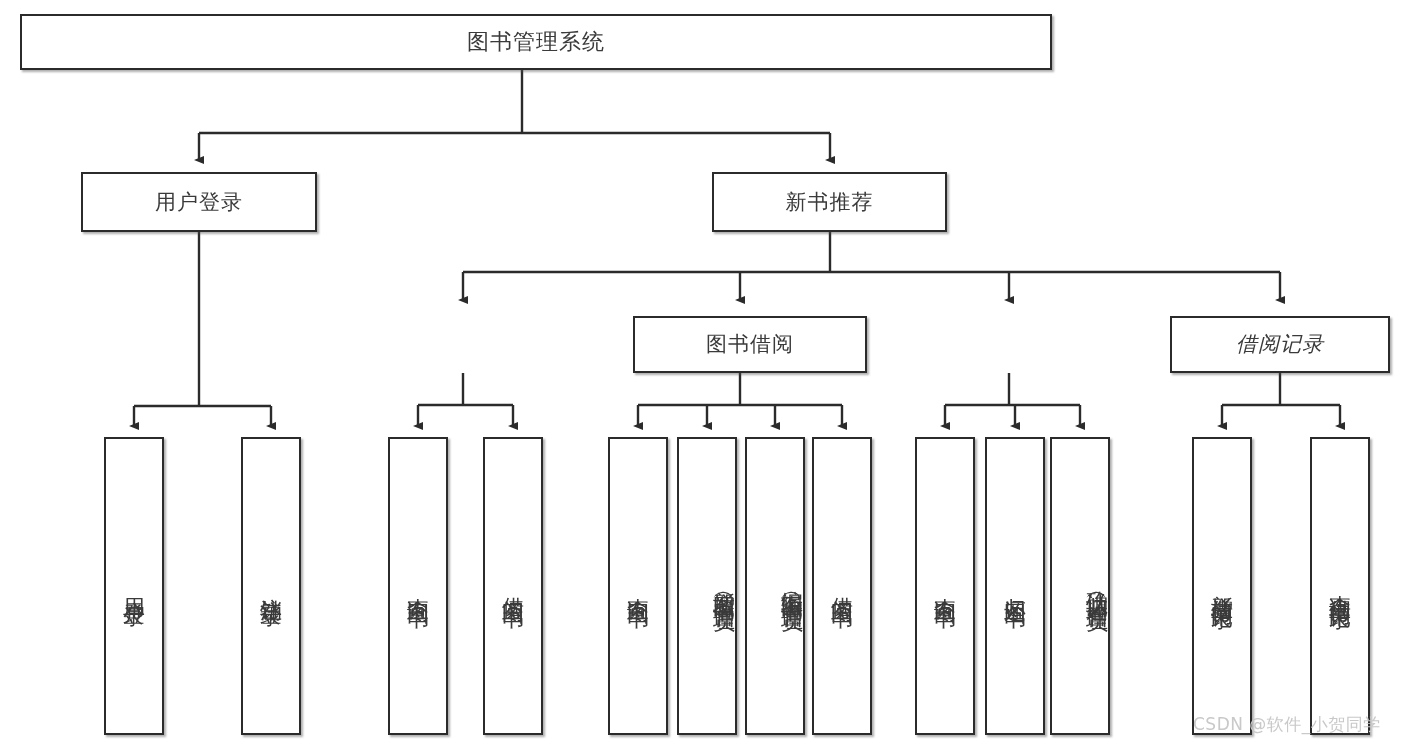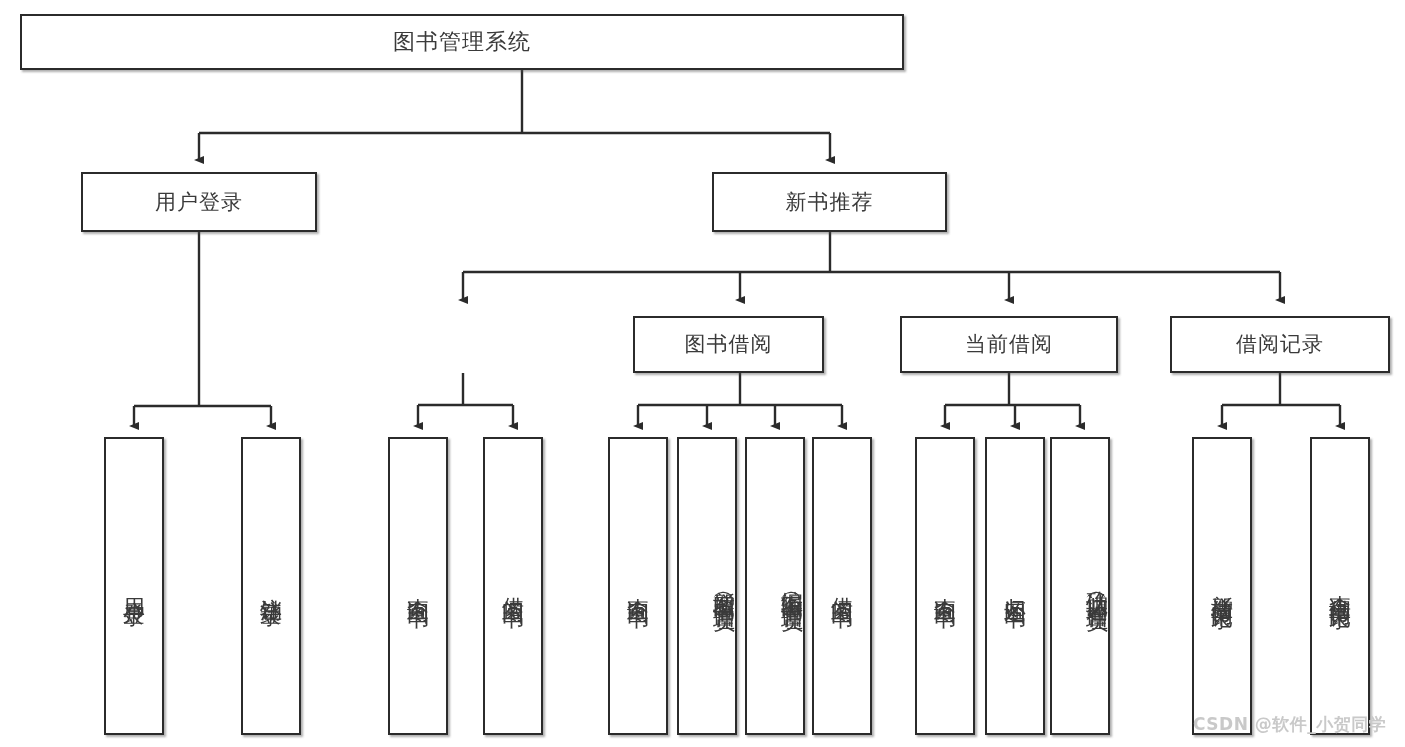--- a/index.html
+++ b/index.html
@@ -60,21 +60,20 @@
   }
   .label {
     display: block;
   }
   .watermark {
     position: absolute;
     color: #c9c9c9;
     font-size: 17px;
     letter-spacing: 0.5px;
     white-space: nowrap;
-    font-weight: bold;
   }
 </style>
 </head>
 <body>
 
 <div id="canvas">
 
   <svg class="svg-layer" viewBox="0 0 1405 747">
     <defs>
       <marker id="arrow" markerWidth="10" markerHeight="10" refX="4" refY="5" orient="auto" markerUnits="userSpaceOnUse">
@@ -118,38 +117,35 @@
       <path d="M1015,405 L1015,426" marker-end="url(#arrow)"></path>
       <path d="M1080,405 L1080,426" marker-end="url(#arrow)"></path>
 
       <path d="M1280,373 L1280,405"></path>
       <path d="M1222,405 L1340,405"></path>
       <path d="M1222,405 L1222,426" marker-end="url(#arrow)"></path>
       <path d="M1340,405 L1340,426" marker-end="url(#arrow)"></path>
     </g>
   </svg>
 
-  <div class="node horiz root" style="left:20px; top:14px; width:884px; height:56px;">
+  <div class="node horiz root" style="left:20px; top:14px; width:1032px; height:56px;">
     <span class="label">图书管理系统</span>
   </div>
 
   <div class="node horiz" style="left:81px; top:172px; width:236px; height:60px;">
     <span class="label">用户登录</span>
   </div>
   <div class="node horiz" style="left:712px; top:172px; width:235px; height:60px;">
     <span class="label">新书推荐</span>
   </div>
 
-  <div class="node horiz" style="left:633px; top:316px; width:191px; height:57px;">
+  <div class="node horiz" style="left:633px; top:316px; width:234px; height:57px;">
     <span class="label">图书借阅</span>
   </div>
-  <div class="node horiz" style="left:900px; top:316px; width:218px; height:57px;">
-    <span class="label">当前借阅</span>
-  </div>
-  <div class="node horiz" style="left:1170px; top:316px; width:220px; height:57px;">
+  <div class="node horiz" style="left:1170px; top:316px; width:220px; height:57px;font-style:italic;">
     <span class="label">借阅记录</span>
   </div>
 
   <div class="node leaf" style="left:104px; top:437px; width:60px; height:298px;">
     <span class="label">用户登录</span>
   </div>
   <div class="node leaf" style="left:241px; top:437px; width:60px; height:298px;">
     <span class="label">注销登录</span>
   </div>
 

